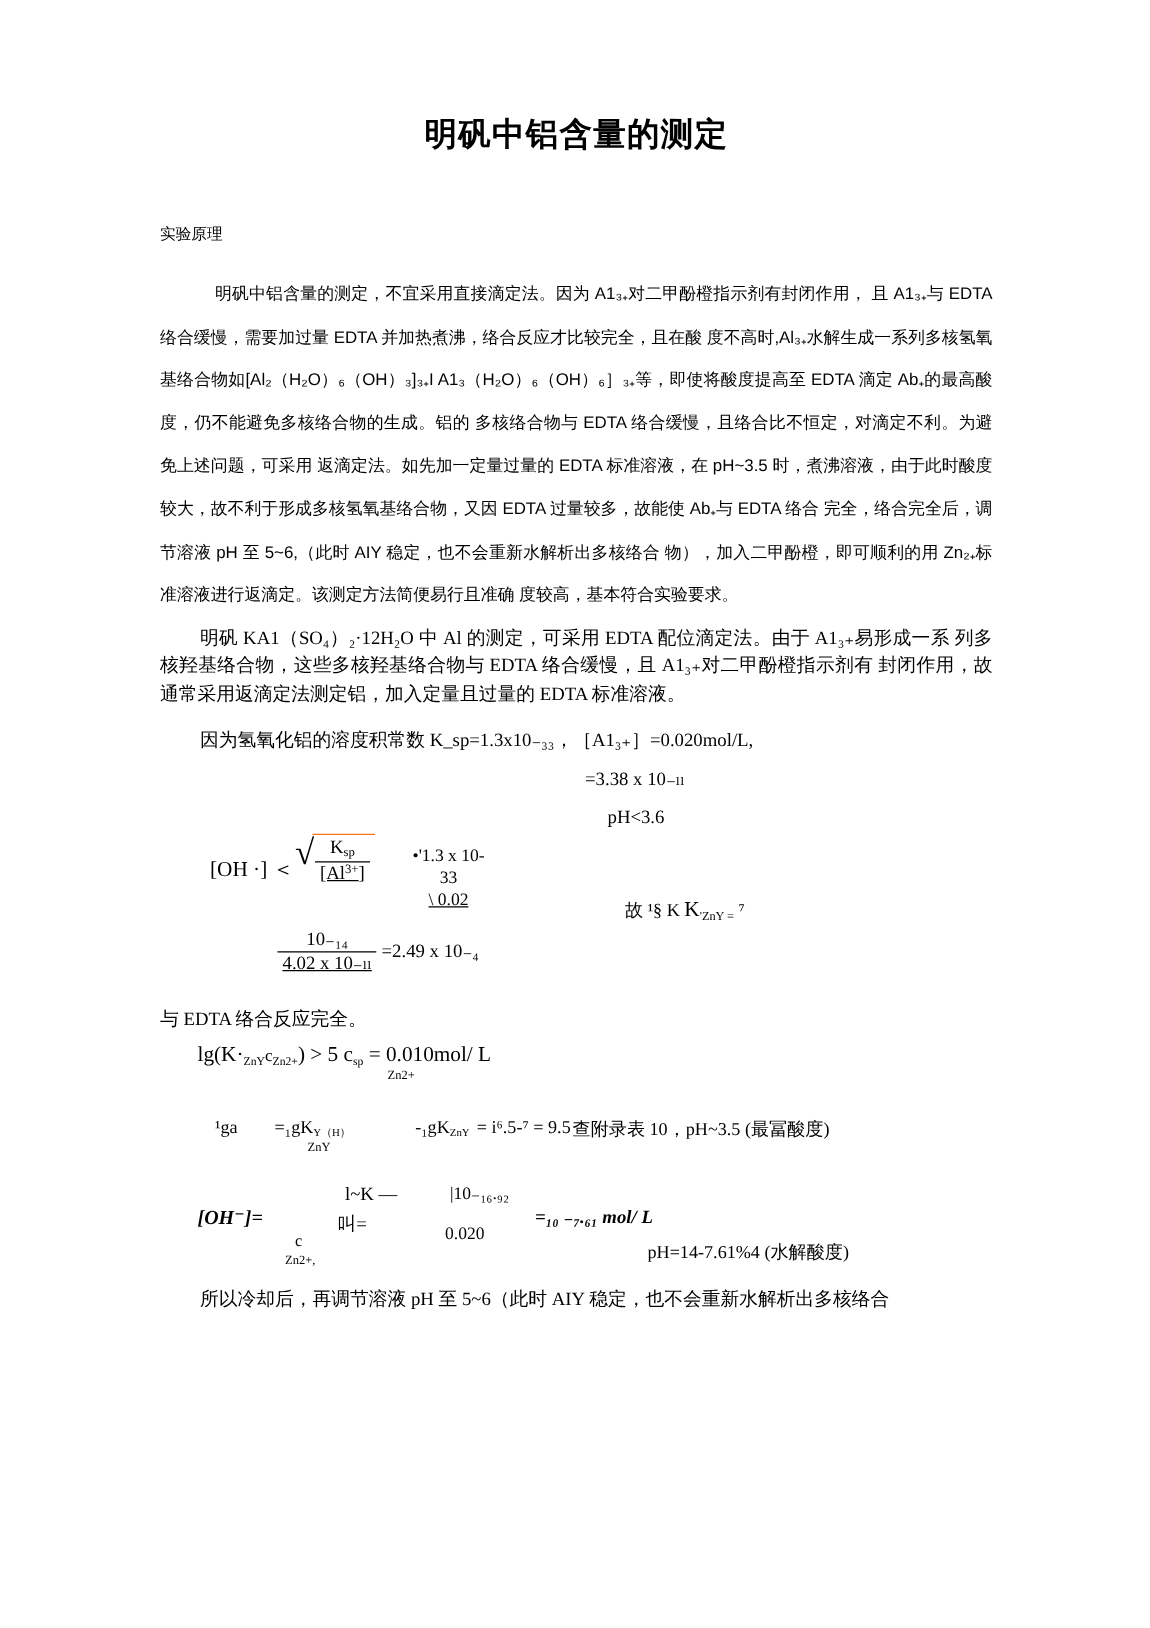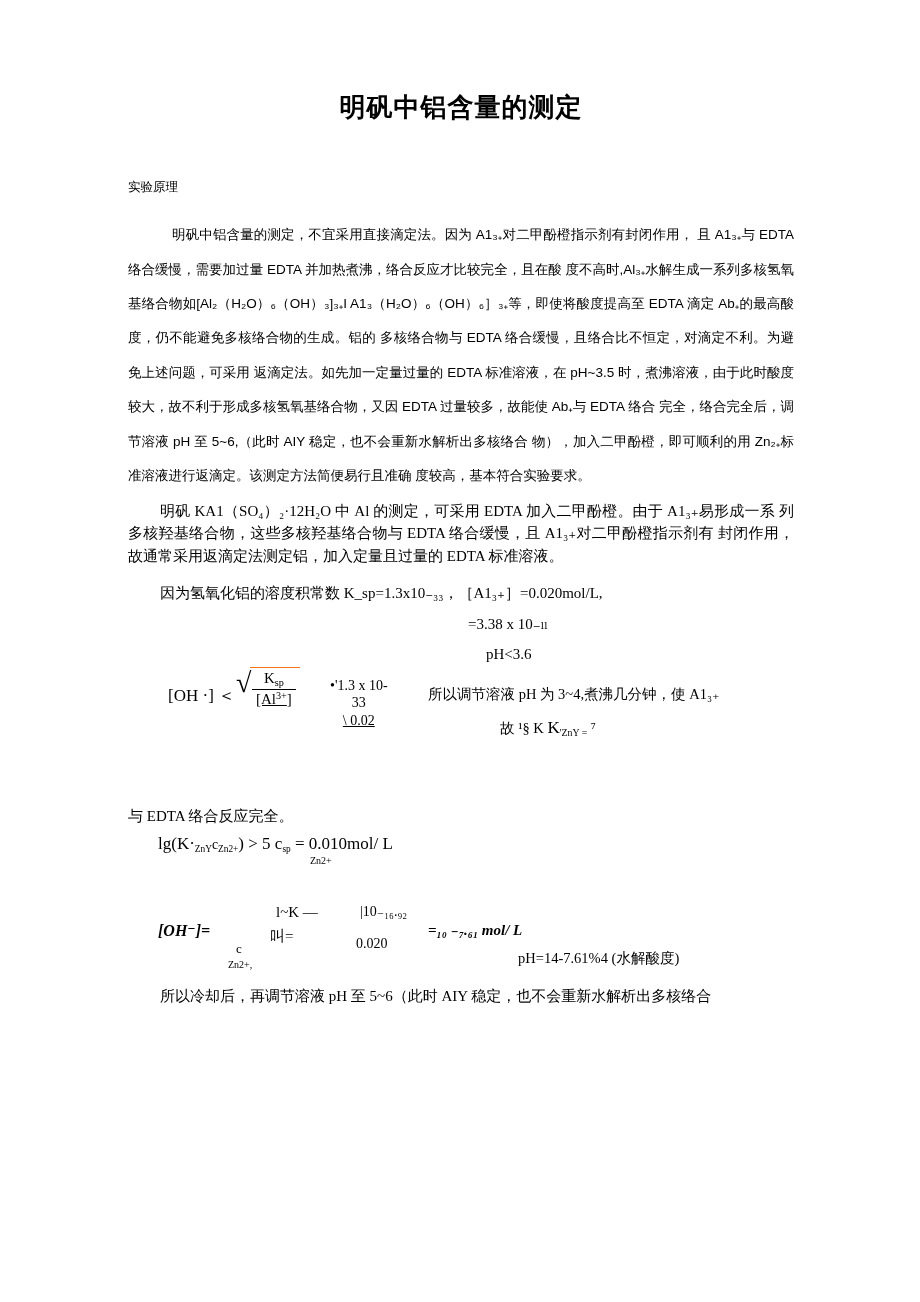--- a/index.html
+++ b/index.html
@@ -150,21 +150,21 @@
 
 <div class="page">
   <div class="content">
 
     <h1 class="doc-title">明矾中铝含量的测定</h1>
 
     <div class="section-label">实验原理</div>
 
     <p class="para-wide">明矾中铝含量的测定，不宜采用直接滴定法。因为 A1₃₊对二甲酚橙指示剂有封闭作用， 且 A1₃₊与 EDTA 络合缓慢，需要加过量 EDTA 并加热煮沸，络合反应才比较完全，且在酸 度不高时,Al₃₊水解生成一系列多核氢氧基络合物如[Al₂（H₂O）₆（OH）₃]₃₊I A1₃（H₂O）₆（OH）₆］₃₊等，即使将酸度提高至 EDTA 滴定 Ab₊的最高酸度，仍不能避免多核络合物的生成。铝的 多核络合物与 EDTA 络合缓慢，且络合比不恒定，对滴定不利。为避免上述问题，可采用 返滴定法。如先加一定量过量的 EDTA 标准溶液，在 pH~3.5 时，煮沸溶液，由于此时酸度 较大，故不利于形成多核氢氧基络合物，又因 EDTA 过量较多，故能使 Ab₊与 EDTA 络合 完全，络合完全后，调节溶液 pH 至 5~6,（此时 AIY 稳定，也不会重新水解析出多核络合 物），加入二甲酚橙，即可顺利的用 Zn₂₊标准溶液进行返滴定。该测定方法简便易行且准确 度较高，基本符合实验要求。</p>
 
-    <p class="para-serif">明矾 KA1（SO₄）₂·12H₂O 中 Al 的测定，可采用 EDTA 加入二甲酚橙。由于 A1₃₊易形成一系 列多核羟基络合物，这些多核羟基络合物与 EDTA 络合缓慢，且 A1₃₊对二甲酚橙指示剂有 封闭作用，故通常采用返滴定法测定铝，加入定量且过量的 EDTA 标准溶液。</p>
+    <p class="para-serif">明矾 KA1（SO₄）₂·12H₂O 中 Al 的测定，可采用 EDTA 配位滴定法。由于 A1₃₊易形成一系 列多核羟基络合物，这些多核羟基络合物与 EDTA 络合缓慢，且 A1₃₊对二甲酚橙指示剂有 封闭作用，故通常采用返滴定法测定铝，加入定量且过量的 EDTA 标准溶液。</p>
 
     <p class="para-serif tight">因为氢氧化铝的溶度积常数 K_sp=1.3x10₋₃₃，［A1₃₊］=0.020mol/L,</p>
 
     <div class="formula-area">
 
       <div class="fm" style="left:340px; top:6px;">=3.38 x 10₋ₗₗ</div>
 
       <div class="fm" style="left:358px; top:36px;">pH&lt;3.6</div>
 
       <div class="fm fm-big" style="left:40px; top:76px;">[OH ·] ＜</div>
@@ -180,41 +180,57 @@
         </span>
       </div>
 
       <div class="fm" style="left:198px; top:68px; font-size:14px;">
         <span class="frac">
           <span class="num"><span>•'1.3 x 10-</span><br><span>33</span></span>
           <span class="den" style="border-top:none;"><span>\ 0.02</span></span>
         </span>
       </div>
 
-      <div class="fm" style="left:300px; top:76px; font-size:14.5px;">所以调节溶液 pH 为 3~4,煮沸几分钟，使 A1₃₊</div>
 
       <div class="fm" style="left:372px; top:108px; font-size:14.5px;">
         <span>故 ¹§ K</span>
         <span class="it fm-big">K</span><sub>'ZnY =</sub>
         <span>⁷</span>
       </div>
 
+      <div class="fm" style="left:94px; top:134px; font-size:15px;">
+        <span class="frac">
+          <span class="num">10₋₁₄</span>
+          <span class="den it">4.02 x 10₋ₗₗ</span>
+        </span>
+        <span style="vertical-align:middle;">=2.49 x 10₋₄</span>
+      </div>
 
     </div>
 
     <p class="para-serif flush" style="margin-top:-4px;">与 EDTA 络合反应完全。</p>
 
     <div class="formula-area2">
       <div class="fm" style="left:30px; top:4px; font-size:17px;">
         <span>lg(K·</span><sub style="font-size:0.55em;">ZnY</sub><span style="font-size:0.8em;">c</span><sub style="font-size:0.55em;">Zn2+</sub><span>) &gt; 5</span>
         <span>c</span><sub style="font-size:0.55em;">sp</sub><span> = 0.010mol/ L</span>
       </div>
       <div class="fm" style="left:182px; top:26px; font-size:10px;">Zn2+</div>
     </div>
 
+    <div class="formula-area3">
+      <div class="fm" style="left:44px; top:2px; font-size:14.5px;">
+        <span>¹ga</span>
+        <span style="margin-left:26px;">=₁gK</span><sub style="font-size:0.6em;">Y（H）</sub>
+        <span style="margin-left:48px;">-₁gK</span><sub style="font-size:0.6em;">ZnY</sub>
+        <span style="margin-left:2px;">= i⁶.5-⁷ = 9.5</span>
+      </div>
+      <div class="fm" style="left:118px; top:22px; font-size:10px;">ZnY</div>
+      <div class="fm" style="left:330px; top:4px; font-size:14.5px;">查附录表 10，pH~3.5 (最冨酸度)</div>
+    </div>
 
 
     <div class="formula-area4">
       <div class="fm" style="left:30px; top:28px; font-size:16px;">
         <span class="bold-it">[OH⁻]=</span>
       </div>
       <div class="fm it" style="left:108px; top:48px; font-size:13px;">
         <span>c</span>
       </div>
       <div class="fm it" style="left:100px; top:66px; font-size:10px;">

